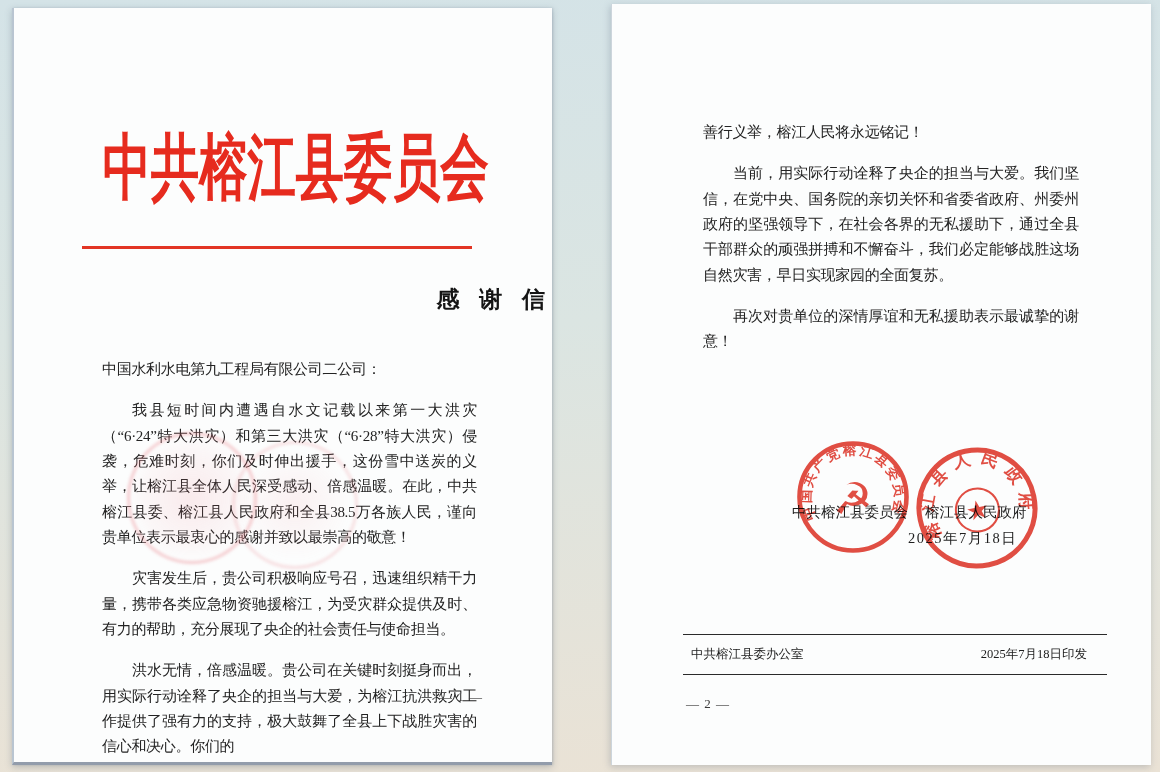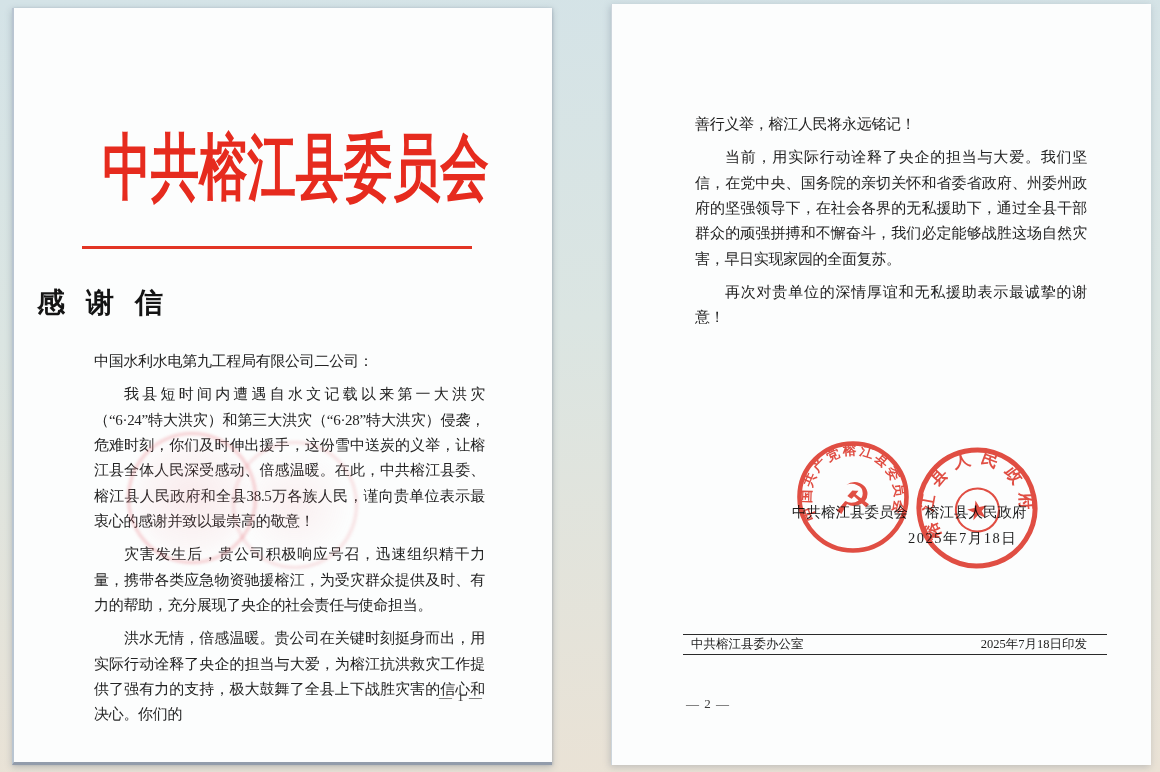--- a/index.html
+++ b/index.html
@@ -21,41 +21,41 @@
     box-shadow:-1px 2px 7px rgba(80,95,115,.28);
   }
   .letterhead {
     position:absolute; top:121px; left:0; width:100%;
     text-align:center; font-size:72px; line-height:78px; font-weight:bold;
     color:#e62b1e; transform:scaleX(.67); transform-origin:50% 50%;
     white-space:nowrap;
   }
   .red-rule { position:absolute; left:68px; top:238px; width:390px; height:3px; background:#e23524; }
   .letter-title {
-    position:absolute; top:276px; left:0; width:100%; text-align:left;
-    font-size:28px; font-weight:bold; color:#141414; letter-spacing:7px; text-indent:7px;margin-left:16px;
+    position:absolute; top:276px; left:0; width:100%; text-align:right;
+    font-size:23px; font-weight:bold; color:#141414; letter-spacing:7px; text-indent:7px;
   }
   .body-text { position:absolute; color:#232323; font-size:15px; line-height:25.35px;
     text-align:justify; letter-spacing:-.3px; }
-  .body-text p { text-indent:2em; margin:8px; }
+  .body-text p { text-indent:2em; margin:16px; }
   .body-text p.no-indent { text-indent:0; }
   .page-1 .body-text { left:72px; top:333px; width:407px; }
   .page-2 .body-text { left:75px; top:100px; width:408px; }
   .pagenum { position:absolute; font-size:13px; color:#3a3a3a; letter-spacing:1px; white-space:nowrap; }
   .pagenum-1 { top:681px; right:69px; }
   .pagenum-2 { top:692px; left:74px; }
   .sign-name { position:absolute; font-size:14.5px; color:#1e1e1e; white-space:nowrap; z-index:2; }
   .sign-party { left:180px; top:499px; }
   .sign-gov   { left:313px; top:499px; }
   .sign-date  { left:296px; top:525px; letter-spacing:1.5px; }
   .seal { position:absolute; mix-blend-mode:multiply; opacity:.9; z-index:3; }
   .seal-party { left:181px; top:433px; width:120px; height:120px; }
   .seal-gov   { left:299px; top:438px; width:132px; height:132px; transform:rotate(-12deg); }
   .colophon {
-    position:absolute; left:71px; top:630px; width:424px; height:21px;
+    position:absolute; left:71px; top:630px; width:424px; height:41px;
     border-top:1.6px solid #2a2a2a; border-bottom:1.6px solid #2a2a2a;
     display:flex; align-items:center; justify-content:space-between;
     font-size:12.5px; color:#1c1c1c; padding:0 20px 0 8px; white-space:nowrap;
   }
   .bleed { position:absolute; border-radius:50%; filter:blur(1.5px); z-index:1; }
   .bleed-a {
     left:113px; top:424px; width:130px; height:132px;
     border:3px solid rgba(232,110,118,.32);
     background:radial-gradient(circle, rgba(236,130,140,.15) 0%, rgba(236,130,140,.05) 55%, transparent 72%);
   }

